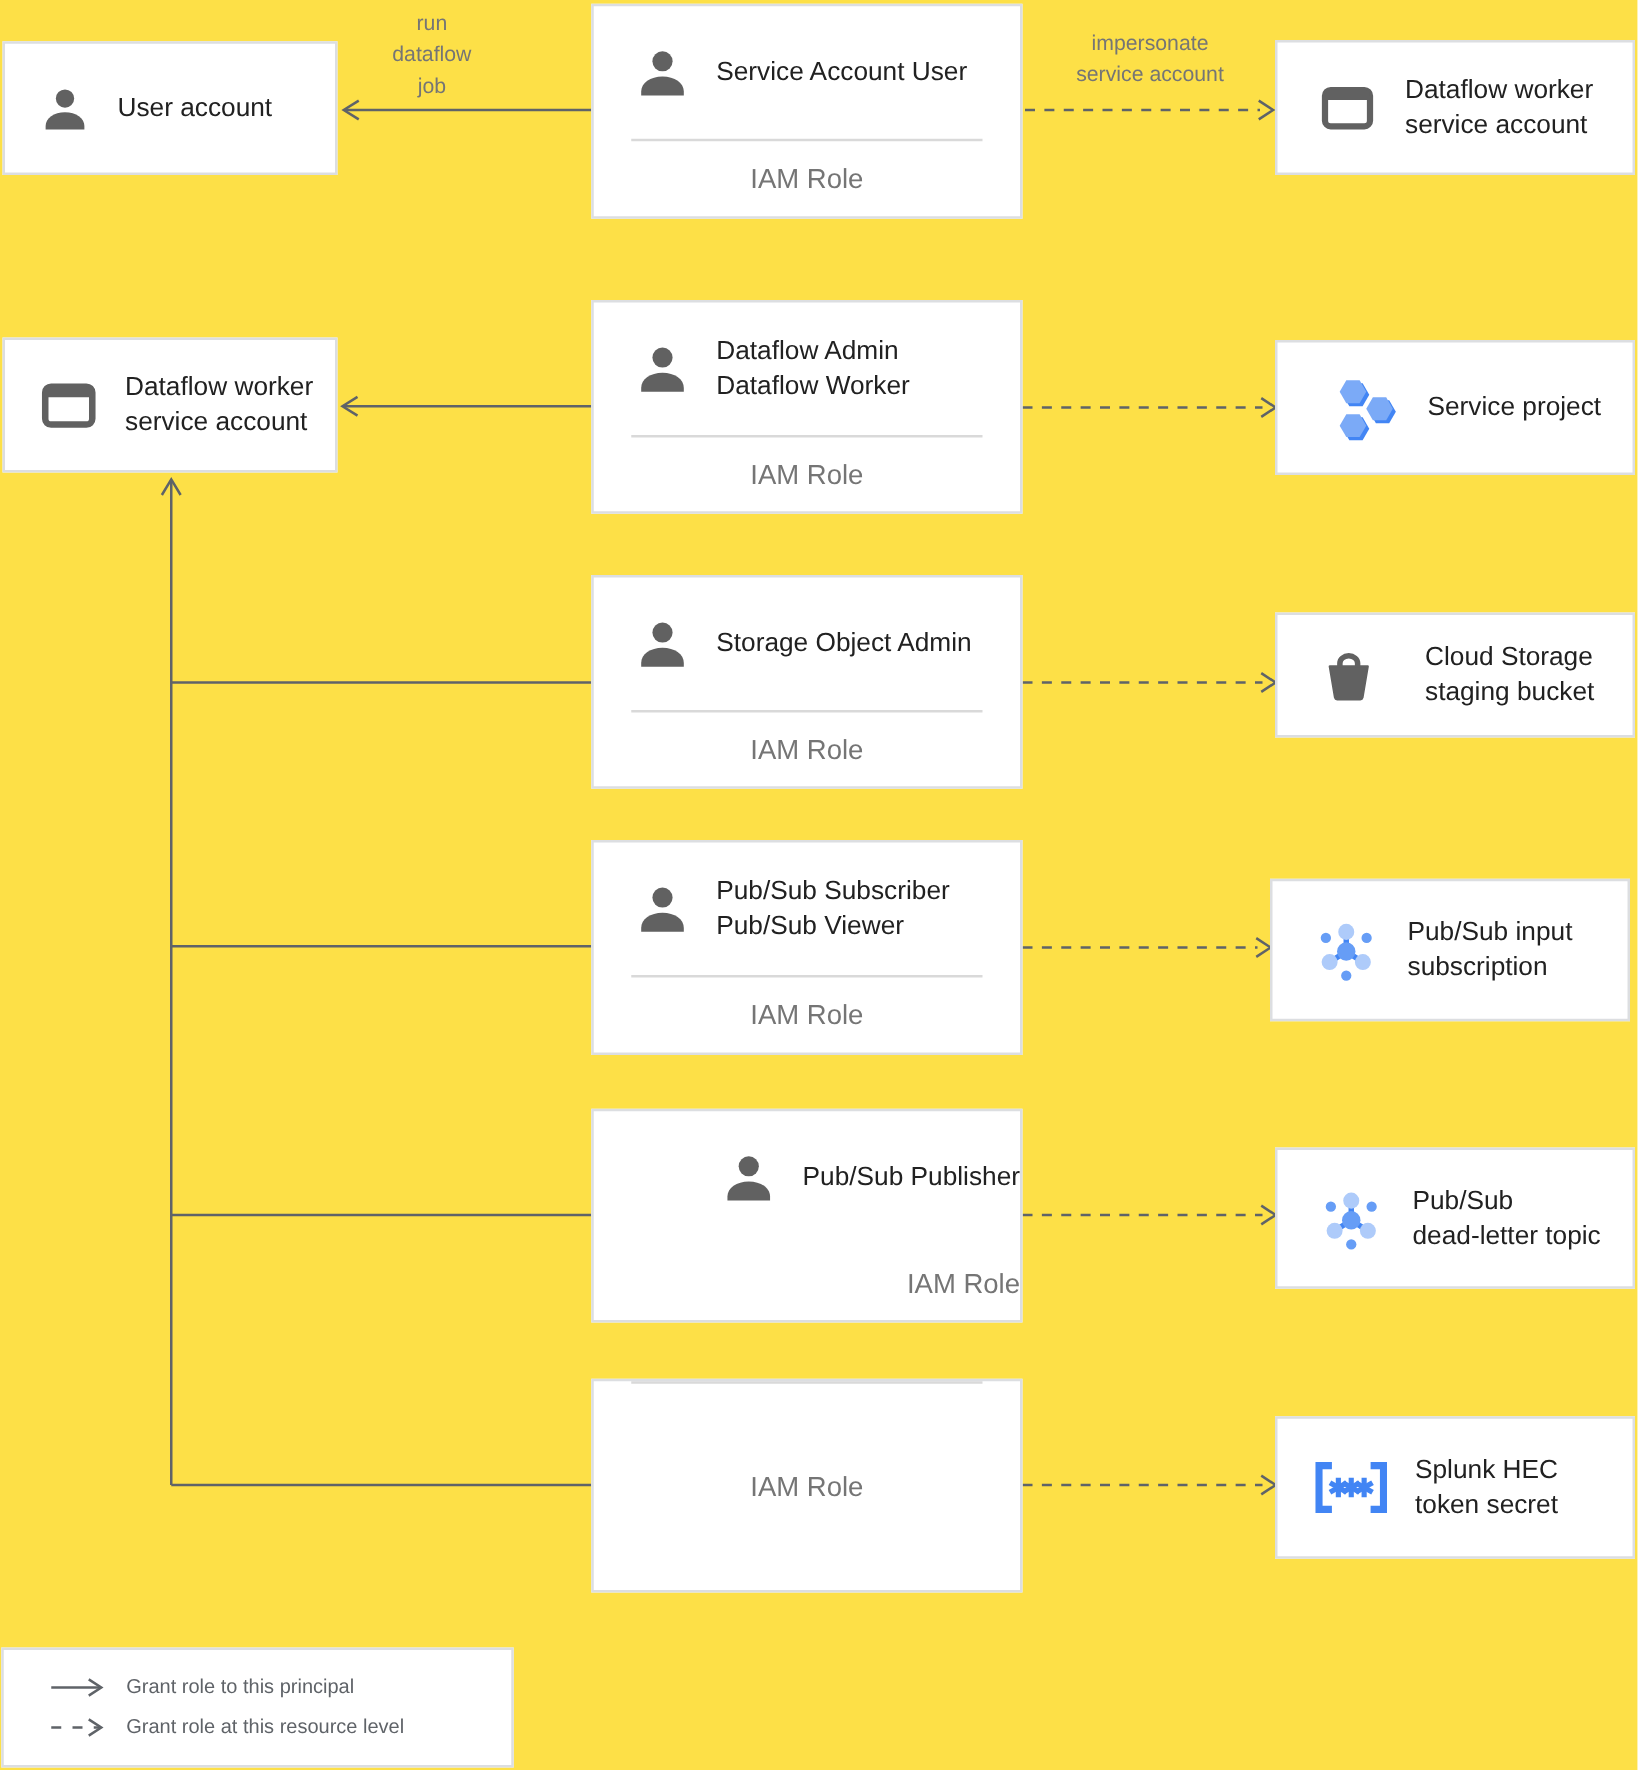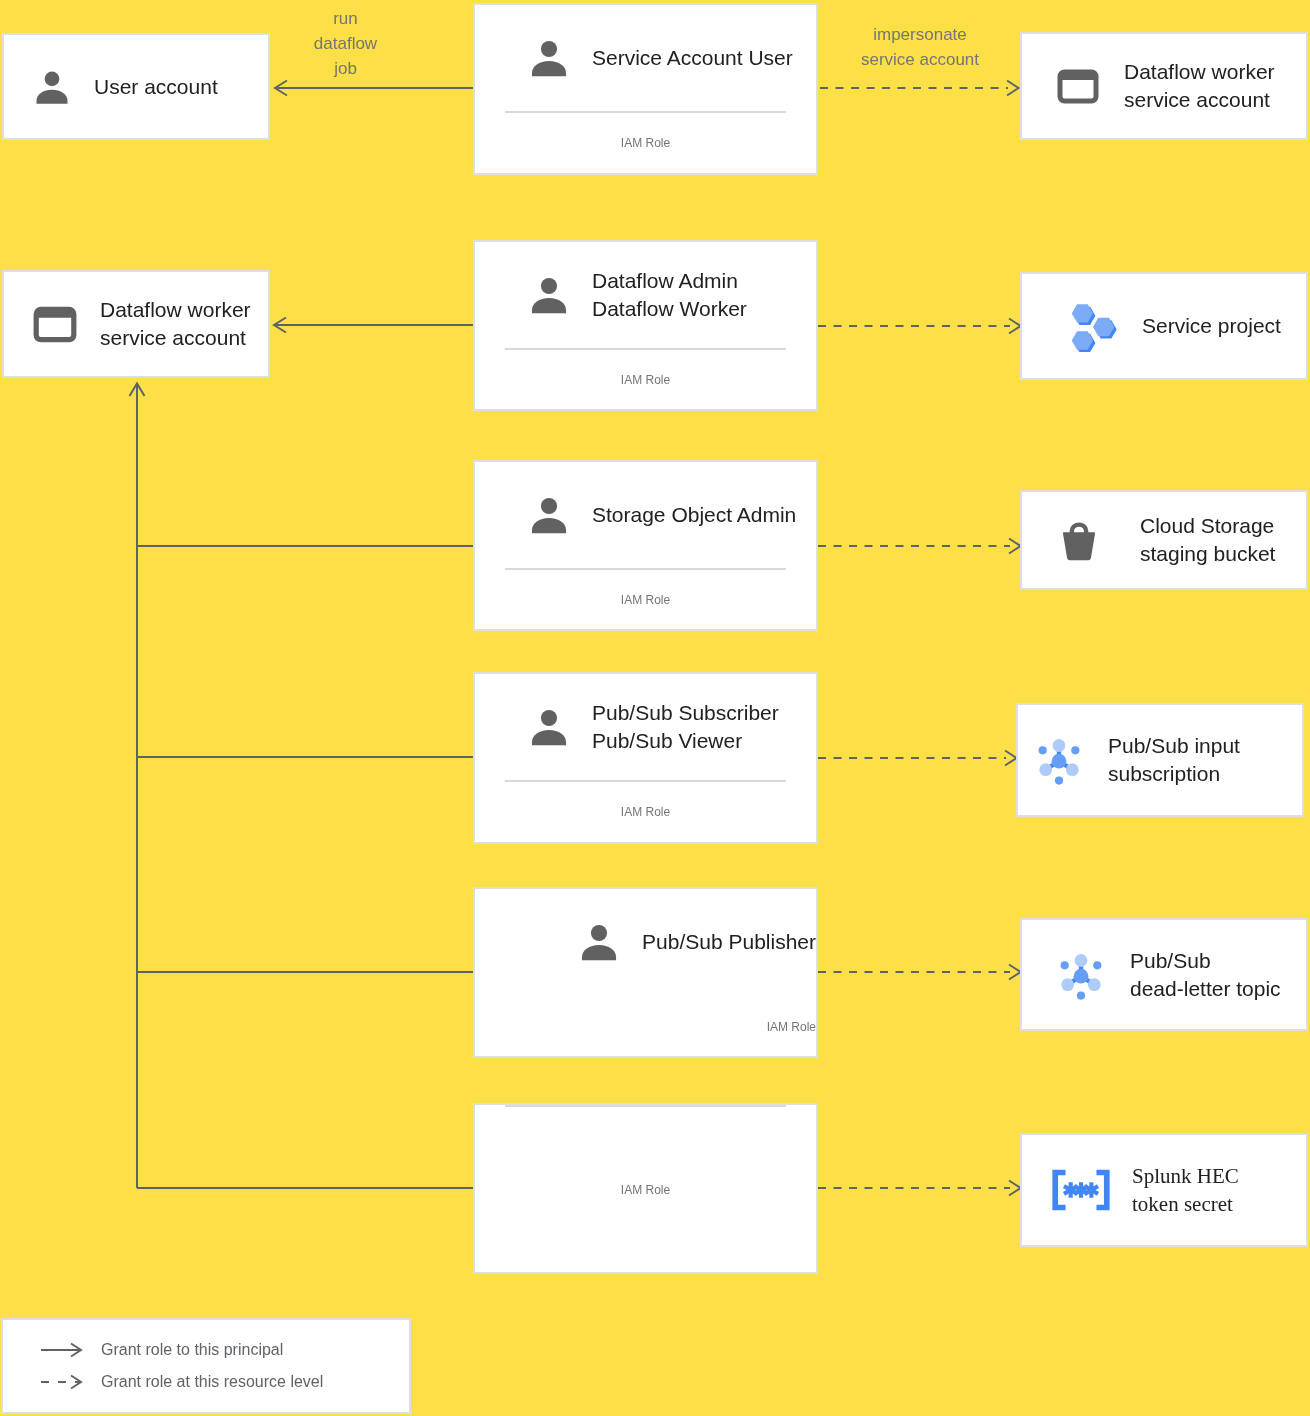--- a/index.html
+++ b/index.html
@@ -8,24 +8,24 @@
     font-family:"Liberation Sans","DejaVu Sans",sans-serif;
     color:#202124;overflow:hidden;
   }
   .wires{position:absolute;left:0;top:0;z-index:0;}
   .box{
     position:absolute;background:#ffffff;border:2px solid #dcdee1;
     box-sizing:border-box;z-index:1;
   }
   
   .rolebox{left:473px;width:345px;display:flex;flex-direction:column;}
-  .role-top{flex:0 0 106px;display:flex;align-items:center;padding-left:52px;gap:21px;}
+  .role-top{flex:0 0 106px;display:flex;align-items:center;padding-left:33px;gap:21px;}
   .divider{border-top:2px solid #d9d9d9;margin:0 30px;}
   .role-sub{flex:1;display:flex;align-items:center;justify-content:center;
-    color:#757575;font-size:12px;}
+    color:#757575;font-size:22px;}
   
   .flatbox{display:flex;align-items:center;padding-left:28px;gap:22px;}
   .title{font-size:21px;line-height:28px;color:#212121;}
   .t-line:empty{display:none;}
   .edge-label{position:absolute;z-index:2;text-align:center;color:#757575;
     font-size:17px;line-height:25px;}
   
   .legend{position:absolute;left:1px;top:1318px;width:410px;height:96px;
     border:2px solid #dcdee1;box-sizing:border-box;display:flex;
     flex-direction:column;justify-content:center;gap:14px;padding-left:36px;background:#fff;}
@@ -268,41 +268,41 @@
   <div class="box flatbox" style="left:1020px;top:490px;width:288px;height:100px;gap:38px;padding-left:34px;">
     <svg width="46" height="46">
         <use href="#i-bucket"></use>
       </svg>
     <div class="title">
       <div class="t-line">Cloud Storage</div>
       <div class="t-line">staging bucket</div>
     </div>
   </div>
 
-  <div class="box flatbox" style="left:1016px;top:703px;width:288px;height:114px;gap:20px;padding-left:12px;">
+  <div class="box flatbox" style="left:1016px;top:703px;width:288px;height:114px;gap:20px;padding-left:30px;">
     <svg width="58" height="58">
         <use href="#i-pubsub"></use>
       </svg>
     <div class="title">
       <div class="t-line">Pub/Sub input</div>
       <div class="t-line">subscription</div>
     </div>
   </div>
 
   <div class="box flatbox" style="left:1020px;top:918px;width:288px;height:113px;gap:20px;padding-left:30px;">
     <svg width="58" height="58">
         <use href="#i-pubsub"></use>
       </svg>
     <div class="title">
       <div class="t-line">Pub/Sub</div>
       <div class="t-line">dead-letter topic</div>
     </div>
   </div>
 
-  <div class="box flatbox" style="left:1020px;top:1133px;width:288px;height:114px;gap:18px;padding-left:26px;font-family:Liberation Serif, serif;">
+  <div class="box flatbox" style="left:1020px;top:1133px;width:288px;height:114px;gap:18px;padding-left:26px;">
     <svg width="66" height="46">
         <use href="#i-secret"></use>
       </svg>
     <div class="title">
       <div class="t-line">Splunk HEC</div>
       <div class="t-line">token secret</div>
     </div>
   </div>
 
   <div class="legend">

